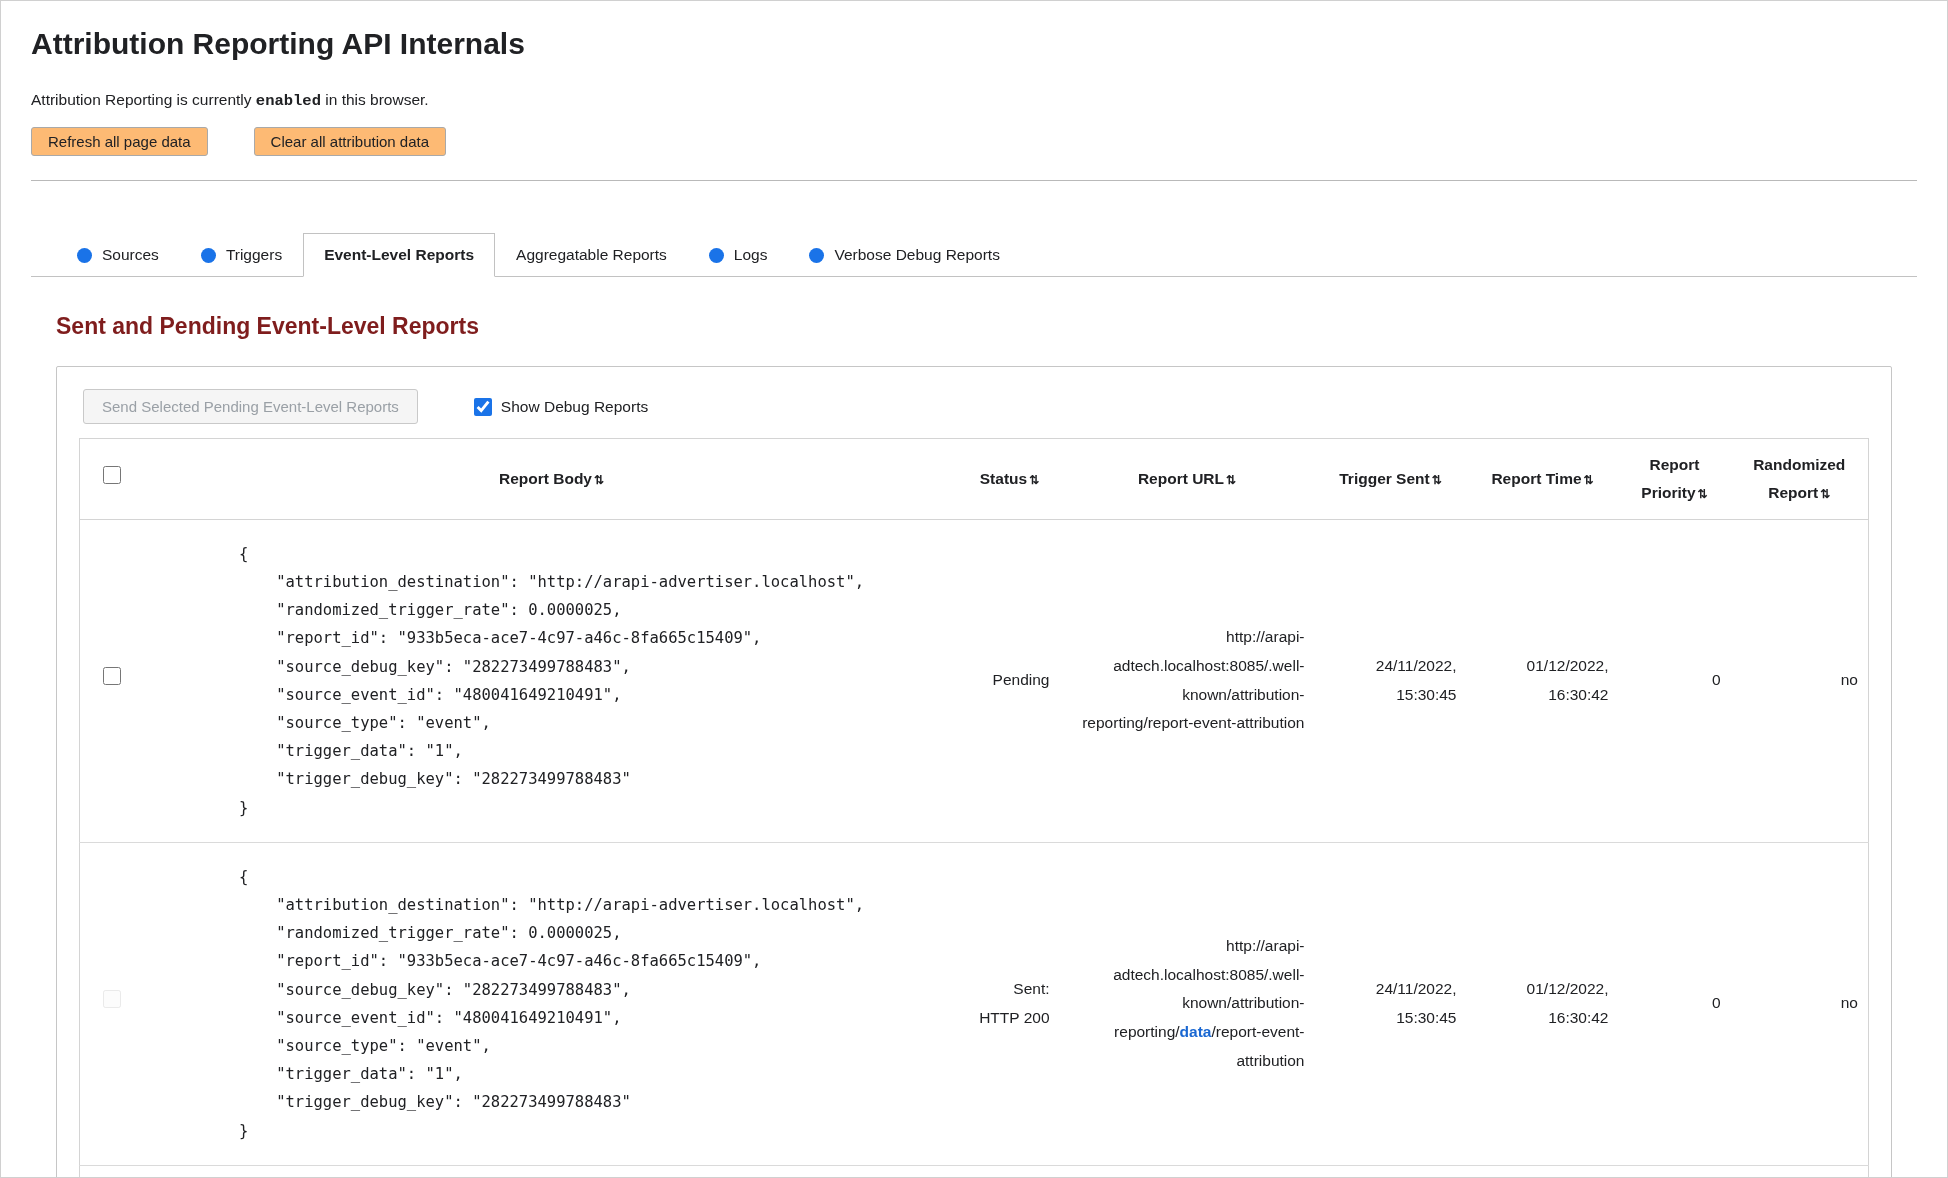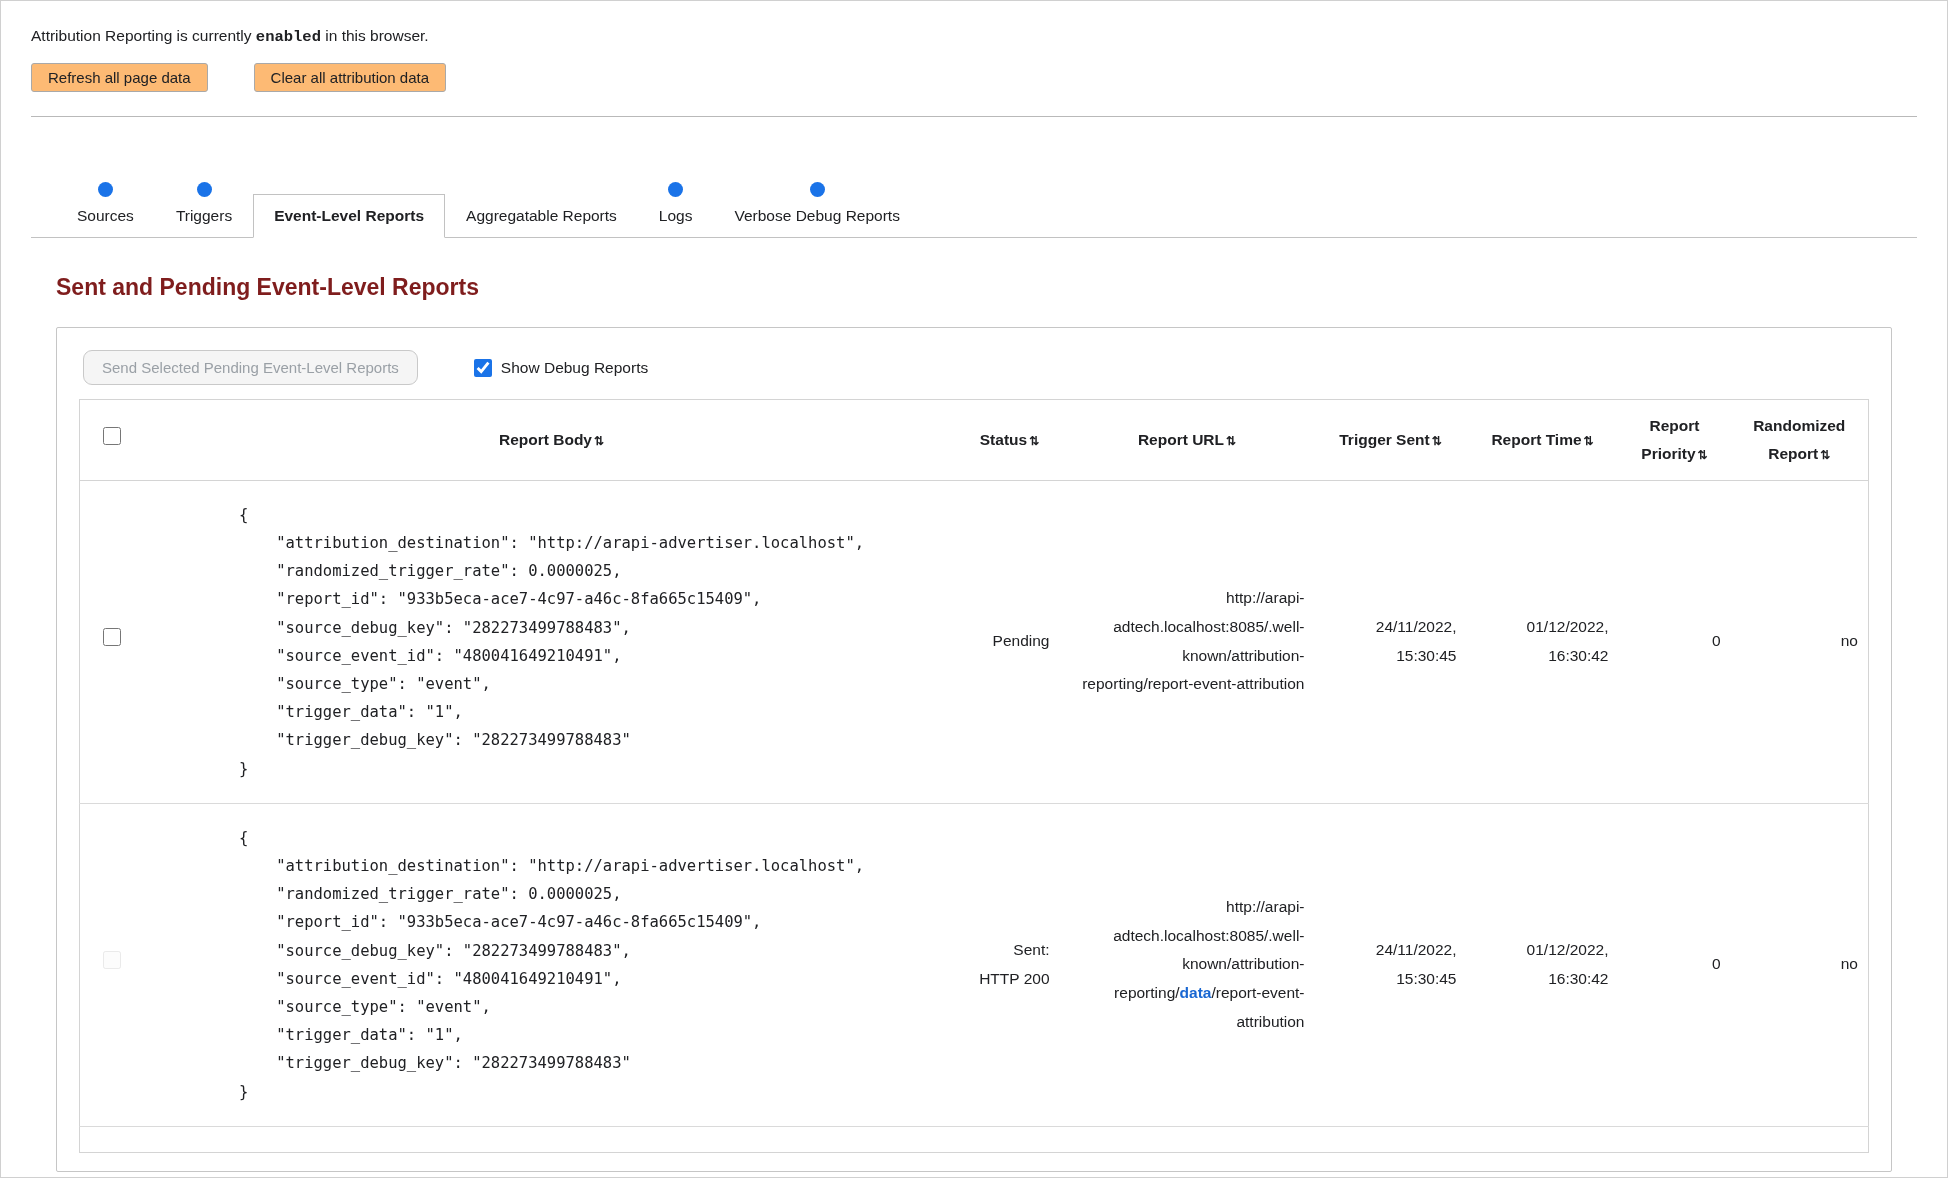--- a/index.html
+++ b/index.html
@@ -53,21 +53,20 @@
     display: flex;
     align-items: center;
     gap: 10px;
     padding: 12px 20px;
     font-size: 15.5px;
     cursor: pointer;
     white-space: nowrap;
     background: transparent;
     border: 1px solid transparent;
     border-bottom: none;
-    flex-direction: column;
   }
   .tab.active {
     border: 1px solid #c2c2c2;
     border-bottom: 1px solid #fff;
     margin-bottom: -1px;
     font-weight: bold;
     background: #fff;
     align-items: flex-end;
   }
   .dot {
@@ -96,21 +95,21 @@
     gap: 56px;
     margin-bottom: 14px;
     padding-left: 4px;
   }
   button.send-btn {
     font-family: "Liberation Sans", sans-serif;
     font-size: 15px;
     color: #9aa0a6;
     background: #f5f5f5;
     border: 1px solid #c9c9c9;
-    border-radius: 9px;
+    border-radius: 3px;
     padding: 8px 18px;
   }
   .debug-toggle {
     display: flex;
     align-items: flex-end;
     gap: 9px;
     font-size: 15.5px;
     cursor: pointer;
   }
   input[type="checkbox"] {
@@ -161,20 +160,21 @@
   .sort-icon { font-size: 12px; margin-left: 2px; color: #202124; }
   .debug-hl { color: #1967d2; font-weight: bold; }
   tr.footer-row td { height: 26px; padding: 0; border-bottom: none; }
   input.row-check[disabled] { opacity: 0.45; }
 </style>
 </head>
 <body>
 
 <div class="page">
 
+  <h1 class="page-title">Attribution Reporting API Internals</h1>
 
   <p class="status-line"><span>Attribution Reporting is currently </span><b>enabled</b><span> in this browser.</span></p>
 
   <div class="toolbar">
     <button class="std-btn">Refresh all page data</button>
     <button class="std-btn">Clear all attribution data</button>
   </div>
 
   <hr class="top-rule">
 

